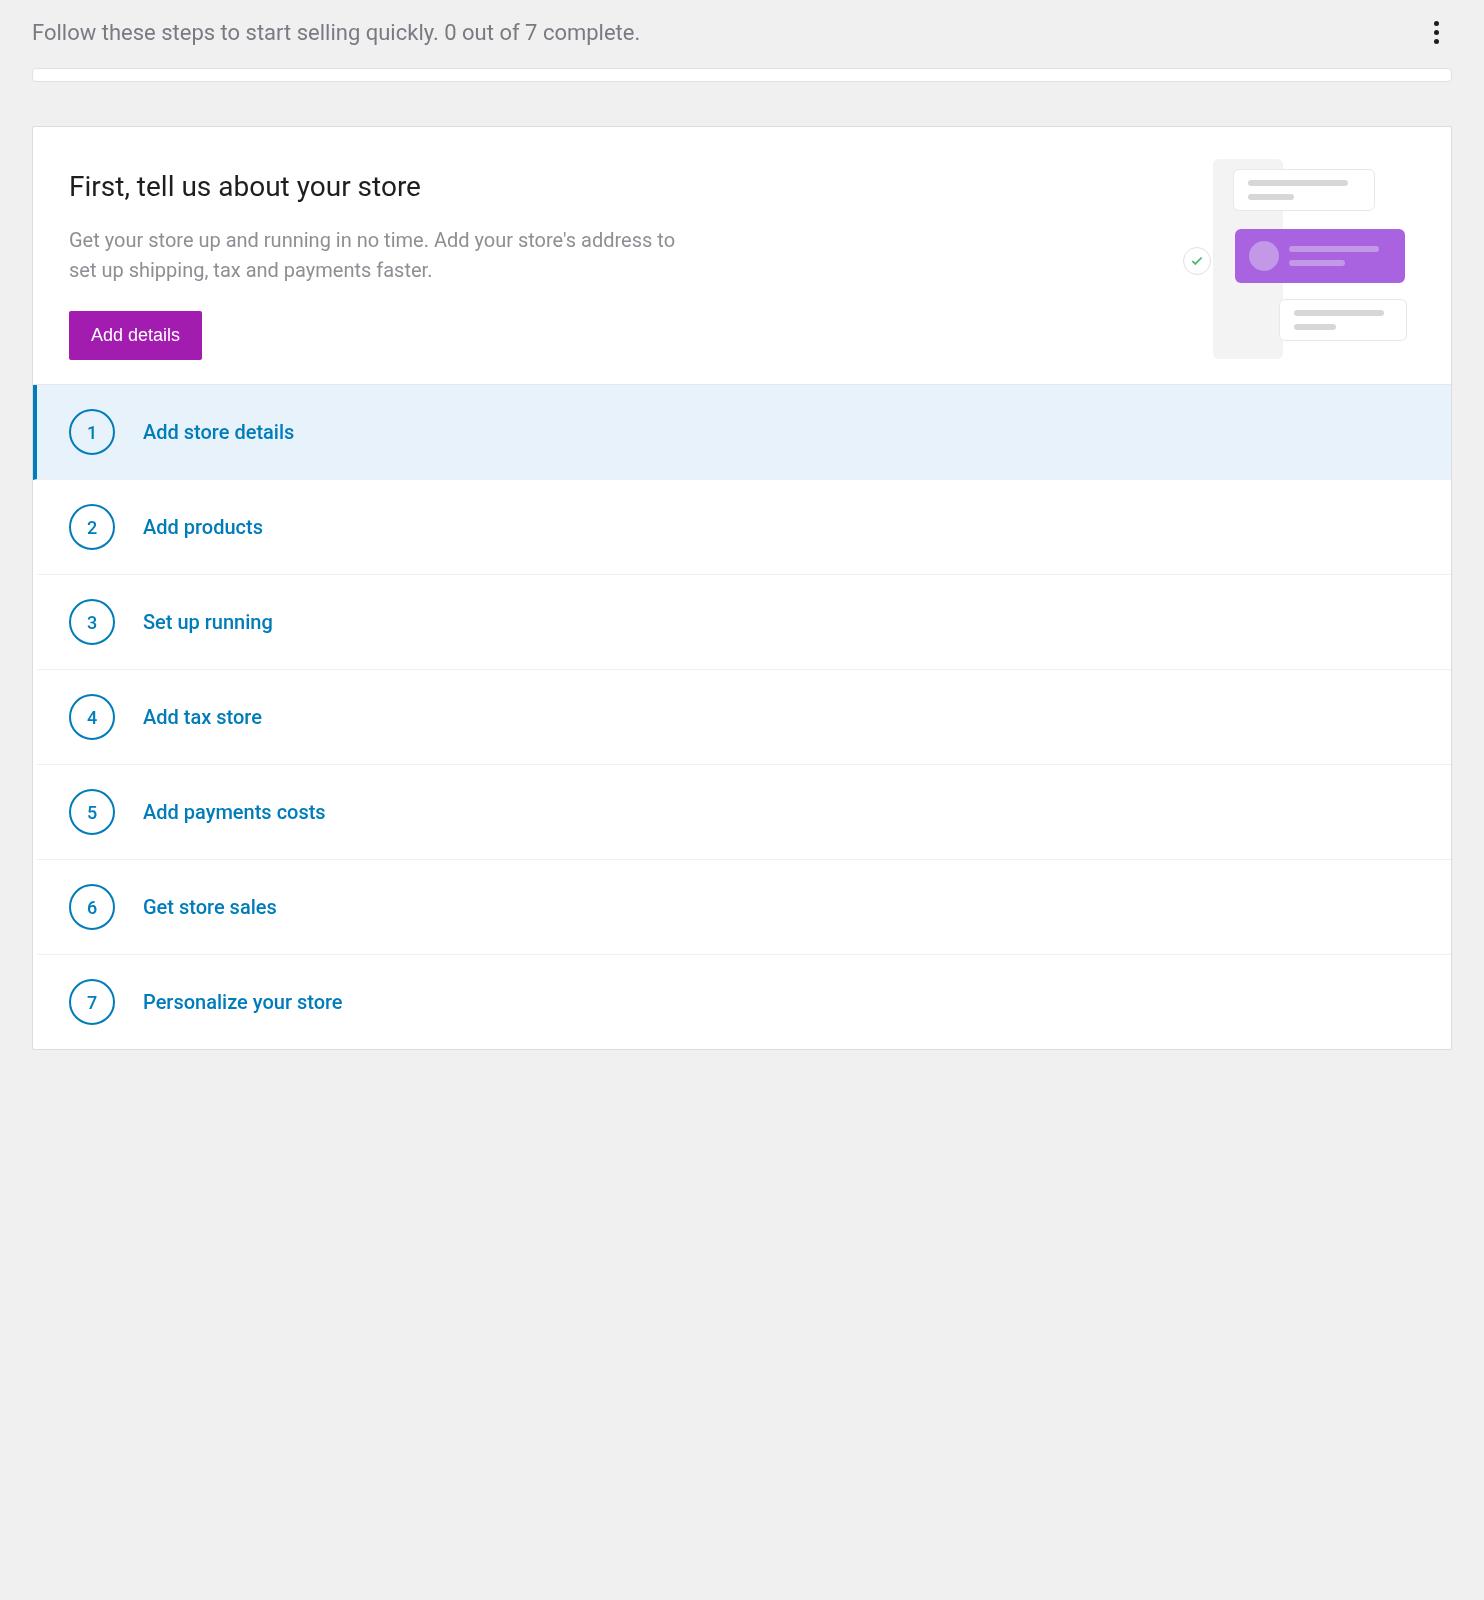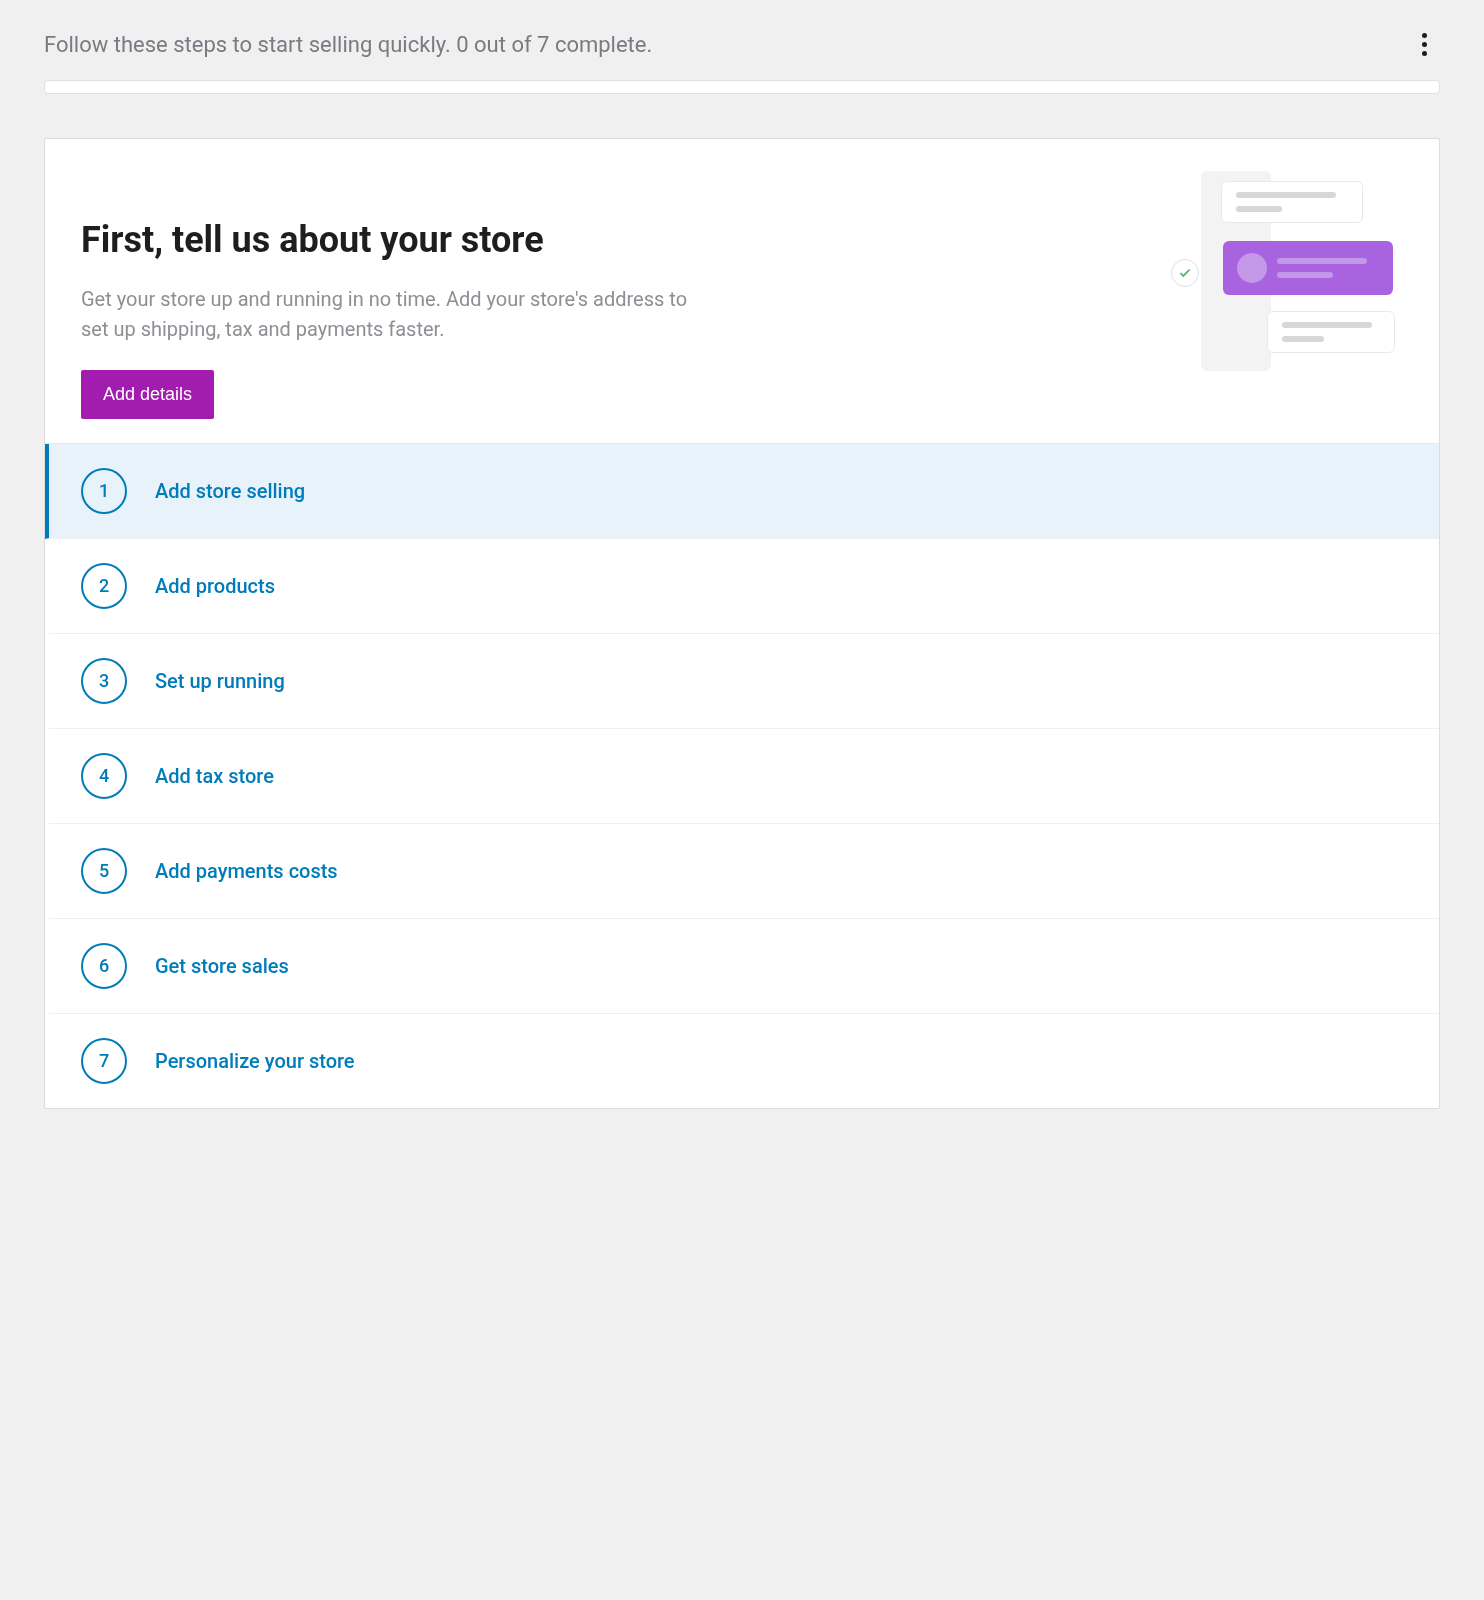--- a/index.html
+++ b/index.html
@@ -6,21 +6,21 @@
       margin: 0;
       padding: 0;
       box-sizing: border-box;
     }
     body {
       font-family: -apple-system, BlinkMacSystemFont, "Segoe UI", Roboto, sans-serif;
       background: #f0f0f1;
       color: #1e1e1e;
     }
     .page {
-      padding: 12px;
+      padding: 0;
     }
     .header-row {
       display: flex;
       justify-content: space-between;
       align-items: center;
       padding: 16px 32px 20px 32px;
     }
     .header-text {
       font-size: 22px;
       color: #787c82;
@@ -65,26 +65,25 @@
       display: flex;
       justify-content: space-between;
       gap: 24px;
       border-bottom: 1px solid #e8e8e8;
     }
     .hero-left {
       flex: 1;
       max-width: 620px;
     }
     .hero-title {
-      font-size: 36px;
-      font-weight: 700;
+      font-size: 28px;
+      font-weight: 400;
       color: #1e1e1e;
       margin-bottom: 20px;
       line-height: 1.3;
-      margin-top: 36px;
     }
     .hero-subtitle {
       font-size: 20px;
       color: #8c8f94;
       line-height: 1.5;
       margin-bottom: 26px;
     }
     .primary-button {
       background: #a21caf;
       color: #fff;
@@ -256,21 +255,21 @@
             <div class="illus-line" style="width:90px; background:#d7d7d7;"></div>
             <div class="illus-line" style="width:42px; background:#d7d7d7;"></div>
           </div>
         </div>
       </div>
     </div>
 
     <ul class="task-list" id="task-list">
         <li class="task-item active">
           <div class="task-number">1</div>
-          <div class="task-label">Add store selling</div>
+          <div class="task-label">Add store details</div>
         </li>
         <li class="task-item">
           <div class="task-number">2</div>
           <div class="task-label">Add products</div>
         </li>
         <li class="task-item">
           <div class="task-number">3</div>
           <div class="task-label">Set up running</div>
         </li>
         <li class="task-item">

